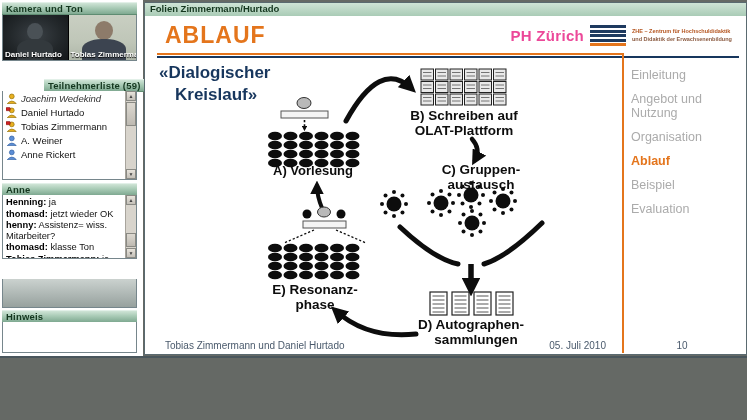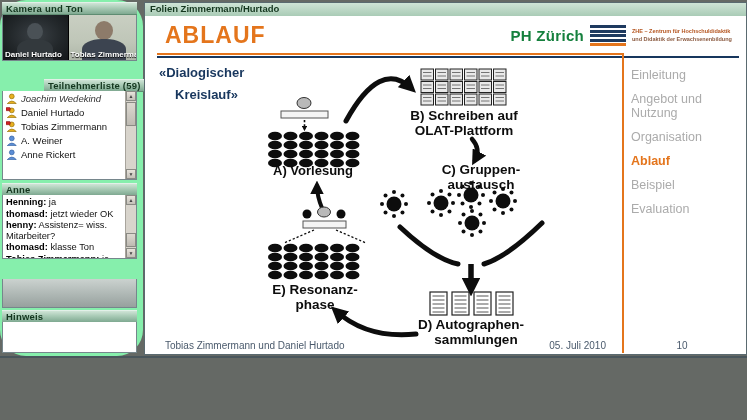--- a/index.html
+++ b/index.html
@@ -1,21 +1,21 @@
 <!DOCTYPE html>
 <html><head>
 <meta charset="utf-8">
 <style>
   * { margin:0; padding:0; box-sizing:border-box; }
   html,body { width:747px; height:420px; overflow:hidden; background:#656965;
               font-family:"Liberation Sans", sans-serif; }
   .stage { position:absolute; left:0; top:0; width:747px; height:420px; }
 
   
-  .sidebar { position:absolute; left:0; top:0; width:143px; height:356px; background:#86efac;border-radius:26px; }
+  .sidebar { position:absolute; left:0; top:0; width:143px; height:356px; background:#ffffff; }
   .pod-header { position:absolute; left:2px; width:135px; height:13px;
     background:linear-gradient(to bottom,#CFE4D6 0%,#A9CBB6 45%,#7FA991 100%);
     border-top:1px solid #E2F0E8; border-bottom:1px solid #5F8C72;
     font-size:9.5px; font-weight:bold; color:#14371F; line-height:12px; padding-left:4px;
     letter-spacing:.2px; }
   .pod-body { position:absolute; left:2px; width:135px; background:#fff; border:1px solid #76868C; border-top:none; }
 
   .videos { top:15px; height:46px; background:#050505; display:flex; }
   .video-tile { position:relative; height:100%; overflow:hidden; }
   .video-tile.v0 { width:66px; background:radial-gradient(ellipse at 50% 45%, #3A4045 0%, #23282B 55%, #141719 100%); border-right:1px solid #000; }
@@ -57,28 +57,28 @@
     line-height:12px; padding-left:5px; }
   .slide { position:absolute; left:0; top:13px; right:0; bottom:0; background:#fff; overflow:hidden; }
 
   .slide-title { position:absolute; left:20px; top:6px; font-size:23px; font-weight:bold;
     color:#E4751C; letter-spacing:1px; }
   .rule-orange { position:absolute; left:12px; top:37px; width:466px; height:2px; background:#E4751C; }
   .rule-navy { position:absolute; left:12px; top:40px; width:582px; height:2px; background:#17365D; }
   .vline-orange { position:absolute; left:477px; top:37px; width:2px; height:300px; background:#E4751C; }
 
   .logo { position:absolute; right:6px; top:9px; display:flex; align-items:center; gap:6px; }
-  .logo-name { font-size:15px; font-weight:bold; color:#15803d; letter-spacing:.3px; }
+  .logo-name { font-size:15px; font-weight:bold; color:#ec4899; letter-spacing:.3px; }
   .logo-bars { display:flex; flex-direction:column; gap:1.5px; width:36px; }
   .logo-bars i { display:block; height:3px; background:#1E3A5F; }
   .logo-bars i.orange { background:#E4751C; }
   .logo-sub { width:108px; font-size:5.5px; line-height:1.3; font-weight:bold; }
   .logo-sub .l1 { color:#B4541E; } .logo-sub .l2 { color:#8A5A40; }
 
-  .heading { position:absolute; left:14px; top:46px; font-size:13px; font-weight:600;
+  .heading { position:absolute; left:14px; top:46px; font-size:17px; font-weight:600;
     color:#17365D; line-height:22px; }
   .heading .l2 { padding-left:16px; }
 
   .nav { position:absolute; left:486px; top:45px; width:110px;margin-top:7px; }
   .nav-item { font-size:12.5px; color:#ABABAB; line-height:14px; margin-bottom:10px; }
   .nav-item.active { color:#E4751C; font-weight:bold; }
 
   .footer-authors { position:absolute; left:20px; top:324px; font-size:10px; color:#4A5A6C; }
   .footer-date { position:absolute; right:140px; top:324px; font-size:10px; color:#4A5A6C; }
   .footer-page { position:absolute; left:477px; width:120px; top:324px; text-align:center; font-size:10px; color:#4A5A6C; }

